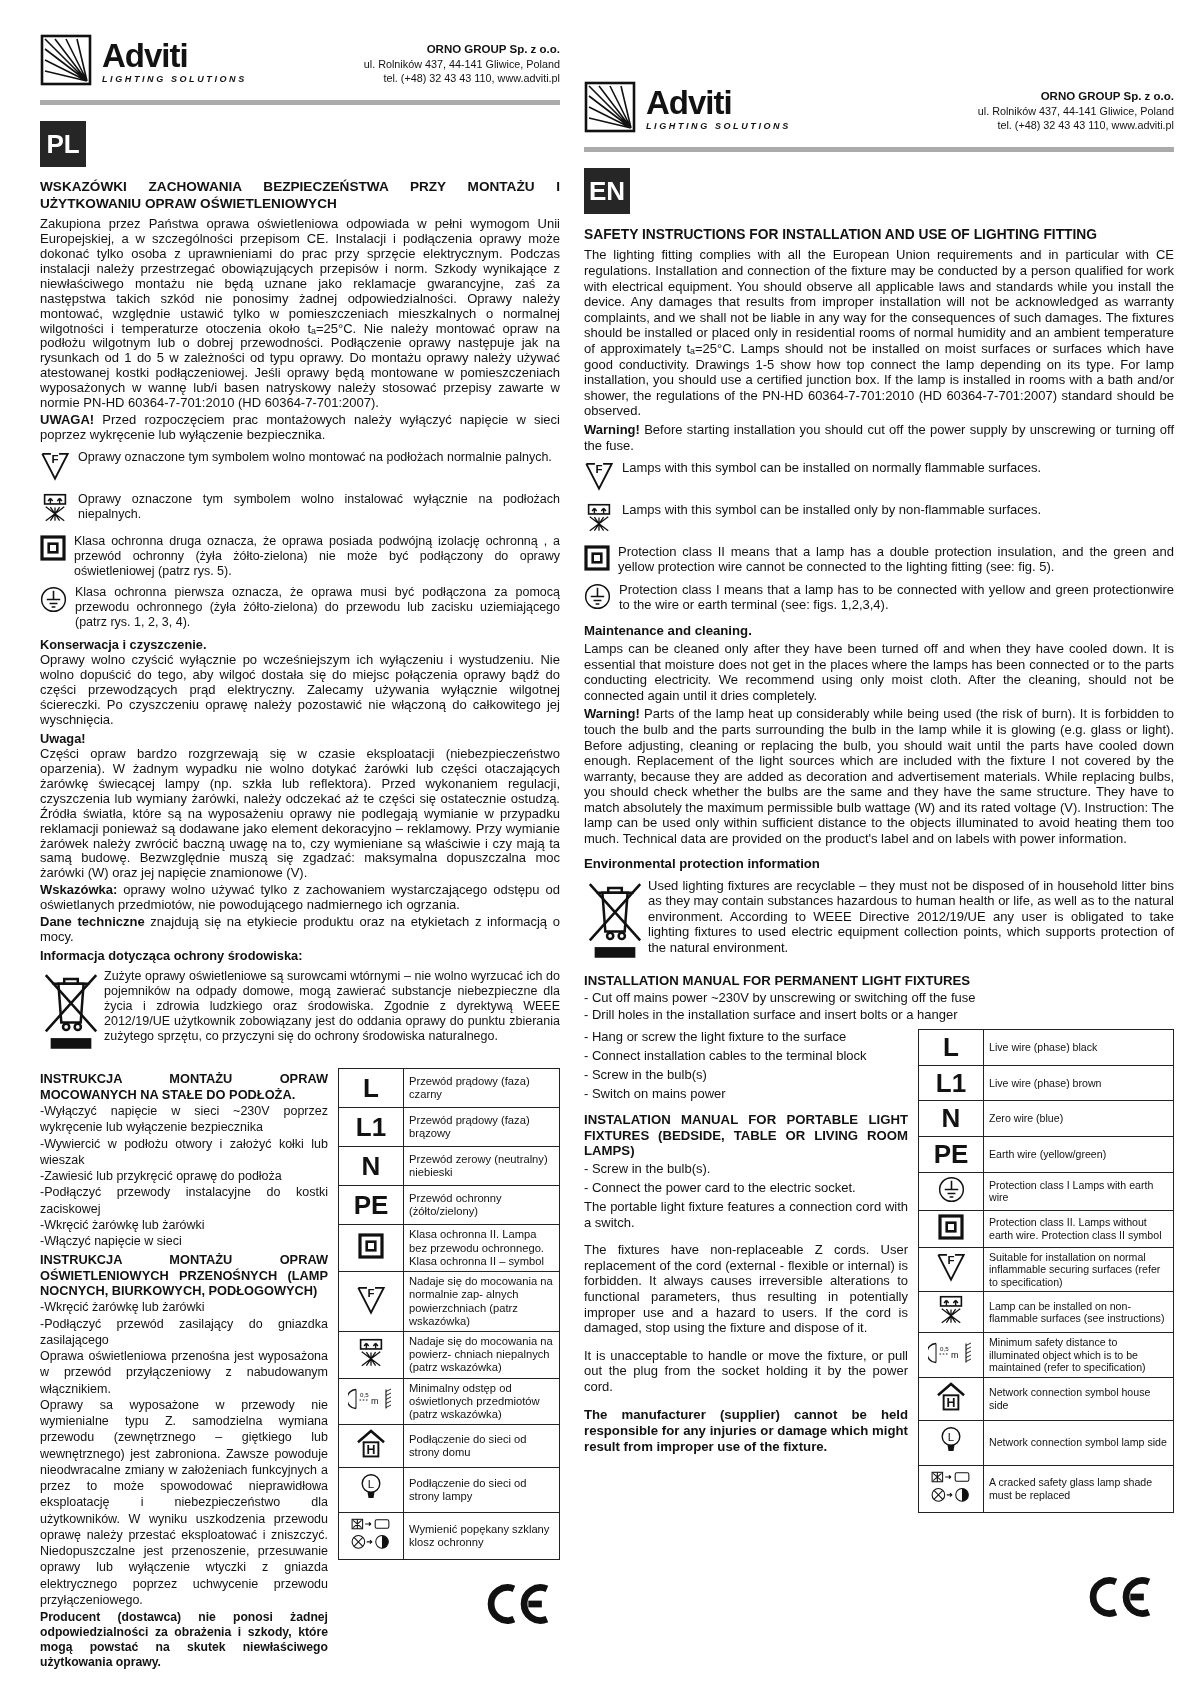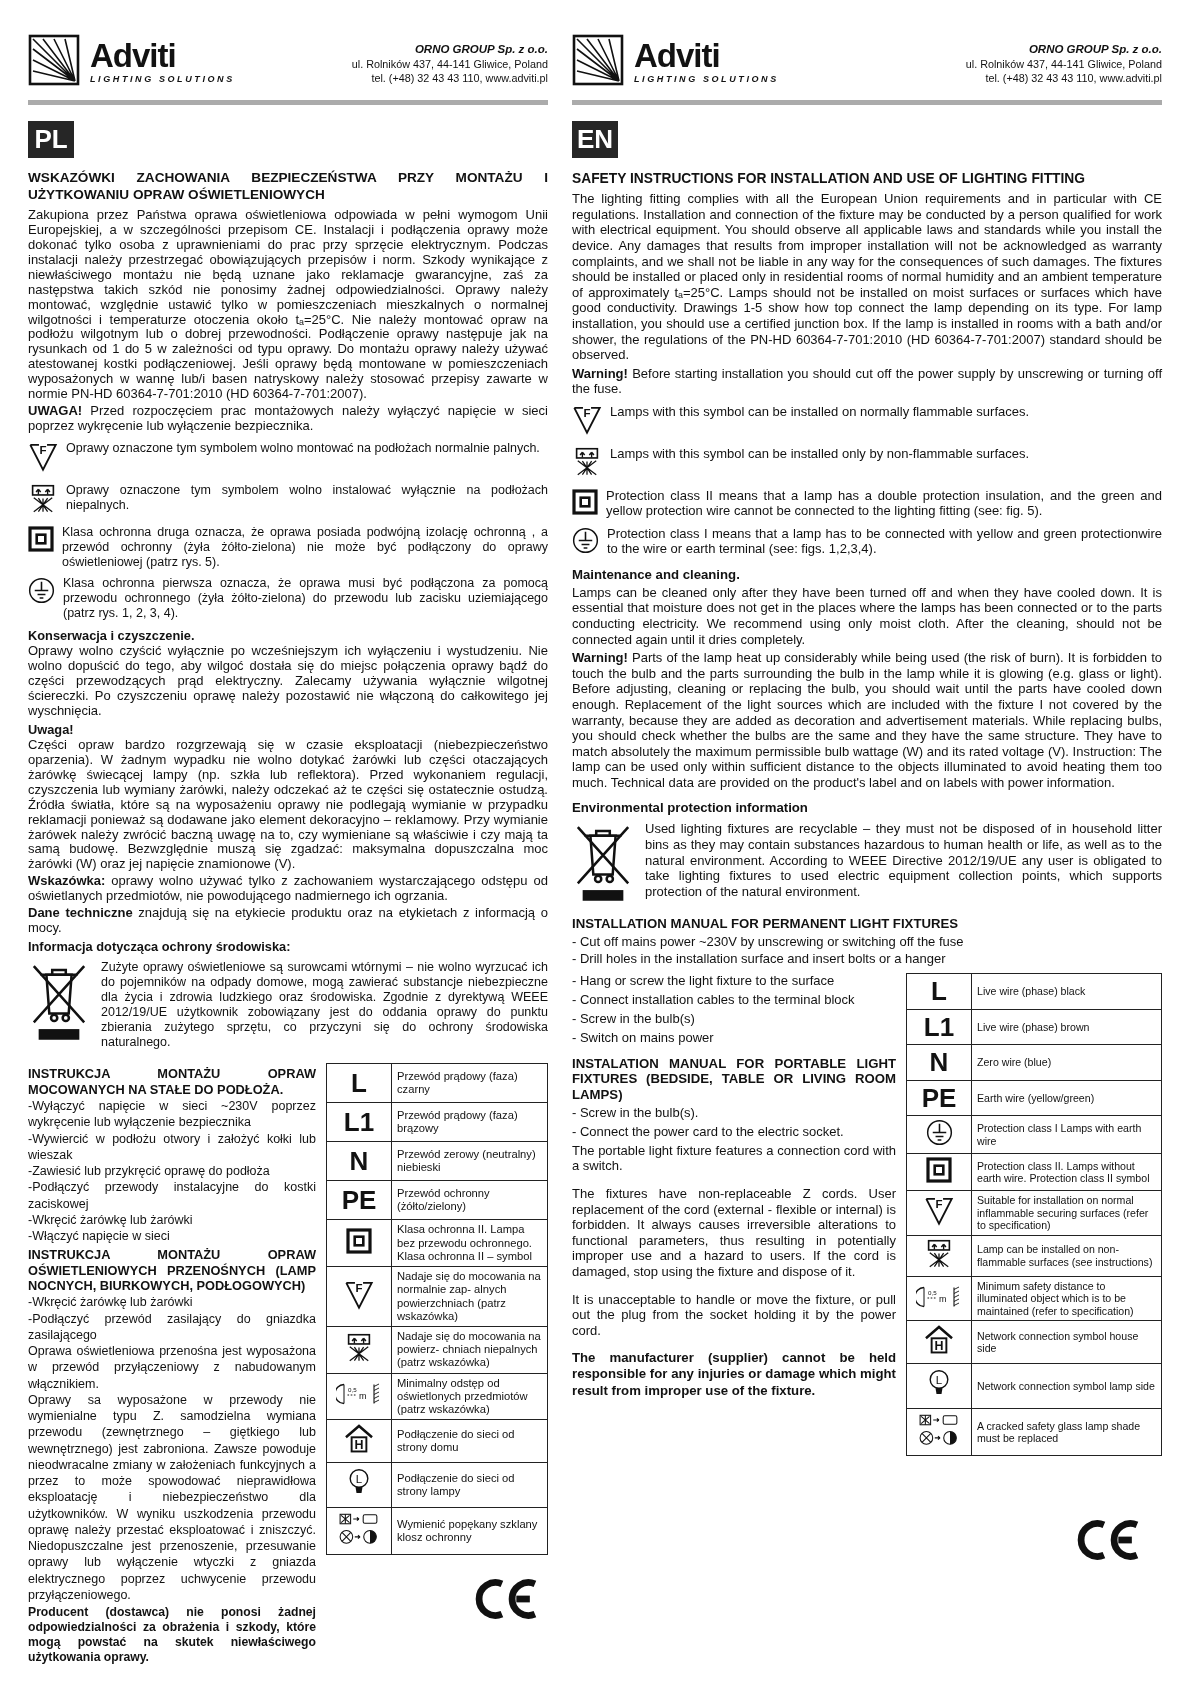--- a/index.html
+++ b/index.html
@@ -1,40 +1,40 @@
 <!DOCTYPE html>
 <html><head>
 <meta charset="utf-8">
 <style>
   html,body{margin:0;padding:0;}
   body{width:1191px;height:1684px;background:#fff;color:#121212;
        font-family:"Liberation Sans","DejaVu Sans",sans-serif;overflow:hidden;}
-  .sheet{display:flex;gap:24px;padding:34px 34px 0 28px;box-sizing:border-box;}
+  .sheet{display:flex;gap:24px;padding:34px 34px 0 40px;box-sizing:border-box;align-items:center;}
   .page{display:flex;flex-direction:column;}
   .page.pl{width:520px;flex:0 0 auto;}
   .page.en{width:590px;flex:0 0 auto;}
   .hdr{display:flex;justify-content:space-between;align-items:flex-start;}
   .logo{display:flex;align-items:center;gap:10px;}
   .bname{font-size:33px;font-weight:bold;letter-spacing:-1px;line-height:.95;}
   .btag{font-size:9px;font-weight:bold;letter-spacing:2.6px;margin-top:2px;font-style:italic;}
   .addr{text-align:right;font-size:10.8px;line-height:1.3;padding-top:8px;}
-  .addr .l0{font-weight:bold;font-size:11.5px;font-style:italic;}
+  .addr .l0{font-weight:bold;font-size:11.5px;}
   .rule{height:5px;background:#ababab;margin-top:10px;}
-  .badge{width:46px;height:37px;background:#262626;color:#fff;display:flex;align-items:center;
+  .badge{width:46px;height:46px;background:#262626;color:#fff;display:flex;align-items:center;
          justify-content:center;font-weight:bold;font-size:26px;margin:16px 0 12px;}
   .h1{font-weight:bold;font-size:13.6px;line-height:1.25;text-align:justify;margin:0 0 4px;}
   .h2{font-weight:bold;font-size:12.8px;line-height:1.2;margin:3px 0 1px;text-align:justify;}
   .p{font-size:13px;line-height:1.15;text-align:justify;margin:0 0 2px;}
   .li{font-size:12.5px;line-height:1.3;text-align:justify;}
   .pb{font-weight:bold;font-size:12.2px;line-height:1.22;text-align:justify;margin-top:2px;}
   .b{font-weight:bold;}
   .sym{display:flex;gap:8px;align-items:flex-start;margin:7px 0;}
   .sym .ic{flex:0 0 auto;padding-top:1px;}
   .sym .tx{flex:1;font-size:12.5px;line-height:1.18;text-align:justify;}
-  .weee{display:flex;gap:11px;align-items:flex-start;margin:6px 0 8px;}
+  .weee{display:flex;gap:2px;align-items:flex-start;margin:6px 0 8px;}
   .weee .tx{flex:1;font-size:12.5px;line-height:1.2;text-align:justify;}
   .bottom{display:flex;gap:10px;margin-top:5px;}
   .pl .bot-left{width:288px;flex:0 0 auto;}
   .pl .bot-right{flex:1;}
   .en .bot-left{flex:1;}
   .en .bot-right{width:256px;flex:0 0 auto;}
   .en .h1{font-size:13.8px;}
   .en .h2{font-size:13.2px;margin:9px 0 2px;}
   .en .p{font-size:13px;line-height:1.2;margin-bottom:3px;}
   .en .li{font-size:13px;}

